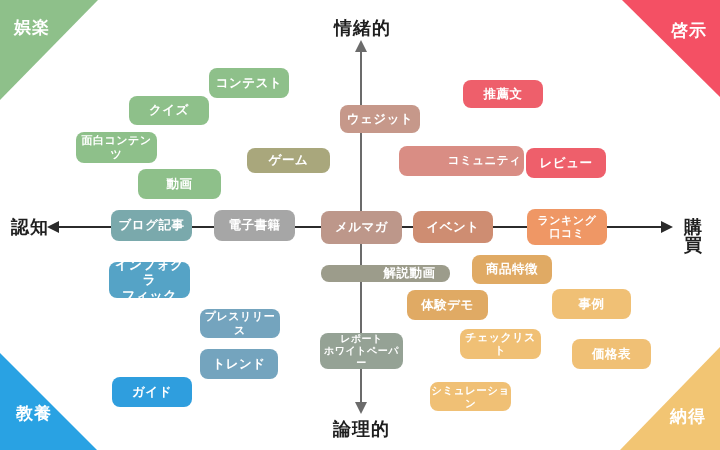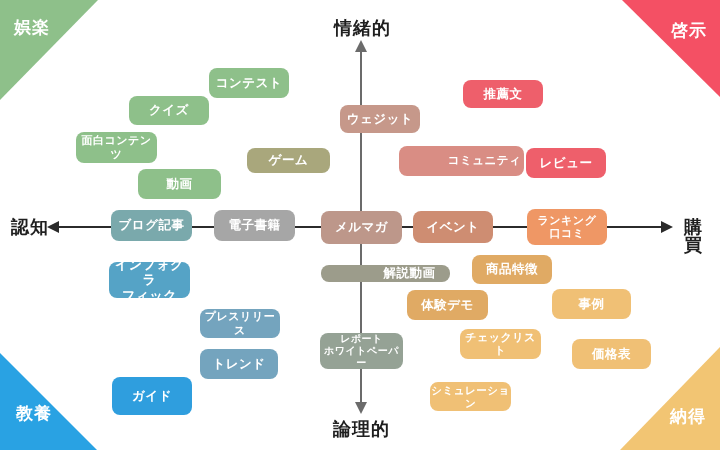--- a/index.html
+++ b/index.html
@@ -90,21 +90,21 @@
       <div class="box" style="left: 413px; top: 211px; width: 80px; height: 32px; background: rgb(206, 141, 114);">イベント</div>
       <div class="box" style="left: 527px; top: 209px; width: 80px; height: 36px; background: rgb(239, 151, 101); font-size: 11px;">ランキング
 口コミ</div>
       <div class="box" style="left: 109px; top: 262px; width: 81px; height: 36px; background: rgb(85, 163, 198); font-size: 13px;">インフォグラ
 フィック</div>
       <div class="box" style="left: 321px; top: 265px; width: 81px; height: 17px; background: rgb(156, 156, 139); padding-left: 48px;">解説動画</div>
       <div class="box" style="left: 320px; top: 333px; width: 83px; height: 36px; background: rgb(149, 162, 149); font-size: 10px;">レポート
 ホワイトペーパー</div>
       <div class="box" style="left: 200px; top: 309px; width: 80px; height: 29px; background: rgb(116, 164, 190); font-size: 11px;">プレスリリース</div>
       <div class="box" style="left: 200px; top: 349px; width: 78px; height: 30px; background: rgb(116, 164, 190);">トレンド</div>
-      <div class="box" style="left: 112px; top: 377px; width: 80px; height: 38px; background: rgb(47, 158, 222);">ガイド</div>
+      <div class="box" style="left: 112px; top: 377px; width: 80px; height: 30px; background: rgb(47, 158, 222);">ガイド</div>
       <div class="box" style="left: 472px; top: 255px; width: 80px; height: 29px; background: rgb(224, 170, 100);">商品特徴</div>
       <div class="box" style="left: 407px; top: 290px; width: 81px; height: 30px; background: rgb(224, 170, 100); text-align: center;">体験デモ</div>
       <div class="box" style="left: 552px; top: 289px; width: 79px; height: 30px; background: rgb(240, 192, 117);">事例</div>
       <div class="box" style="left: 460px; top: 329px; width: 81px; height: 30px; background: rgb(240, 192, 117); font-size: 11px;">チェックリスト</div>
       <div class="box" style="left: 572px; top: 339px; width: 79px; height: 30px; background: rgb(240, 192, 117);">価格表</div>
       <div class="box" style="left: 430px; top: 382px; width: 81px; height: 29px; background: rgb(240, 192, 117); font-size: 10.5px;">シミュレーション</div>
     </div>
 
 </div>
 

